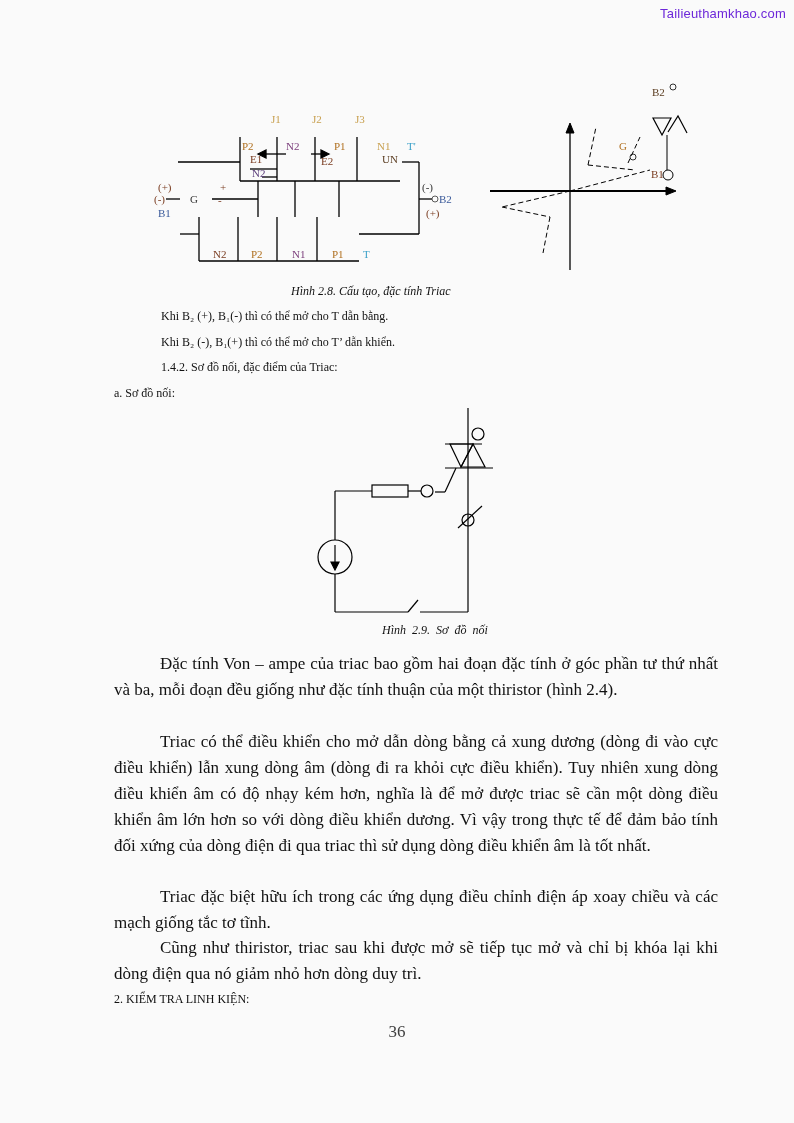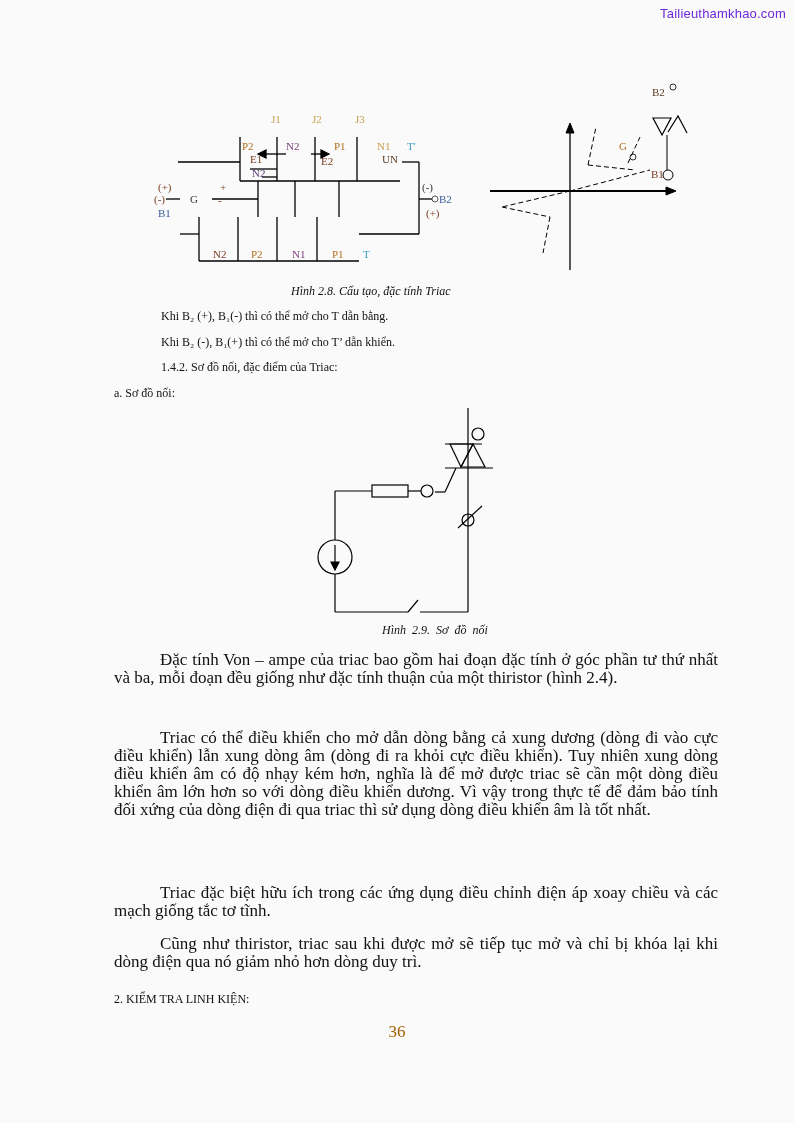--- a/index.html
+++ b/index.html
@@ -10,23 +10,23 @@
       color: #111;
     }
     .watermark {
       position: absolute; top: 6px; right: 8px;
       font-family: "Liberation Sans", sans-serif;
       font-size: 13px; color: #6d28d9; letter-spacing: 0.2px;
     }
     .abs { position: absolute; }
     .line { position: absolute; font-size: 12px; line-height: 20px; white-space: nowrap; }
     .caption { font-style: italic; }
-    .para { position: absolute; left: 114px; width: 604px; font-size: 17px; line-height: 18px; text-align: justify; }
+    .para { position: absolute; left: 114px; width: 604px; font-size: 17px; line-height: 26px; text-align: justify; }
     .para .ind { display: inline-block; width: 46px; }
-    .pagenum { position: absolute; left: 0; width: 794px; top: 1022px; text-align: center; font-size: 17px; color: #a16207; }
+    .pagenum { position: absolute; left: 0; width: 794px; top: 1022px; text-align: center; font-size: 17px; color: #404040; }
     svg text { font-family: "Liberation Serif", serif; }
   </style>
 </head>
 <body>
 
 <div class="watermark">Tailieuthamkhao.com</div>
 
 <svg class="abs" style="left:140px;top:100px" width="340" height="170" viewBox="0 0 340 170">
   <g stroke="#000" stroke-width="1.3" fill="none">
 

